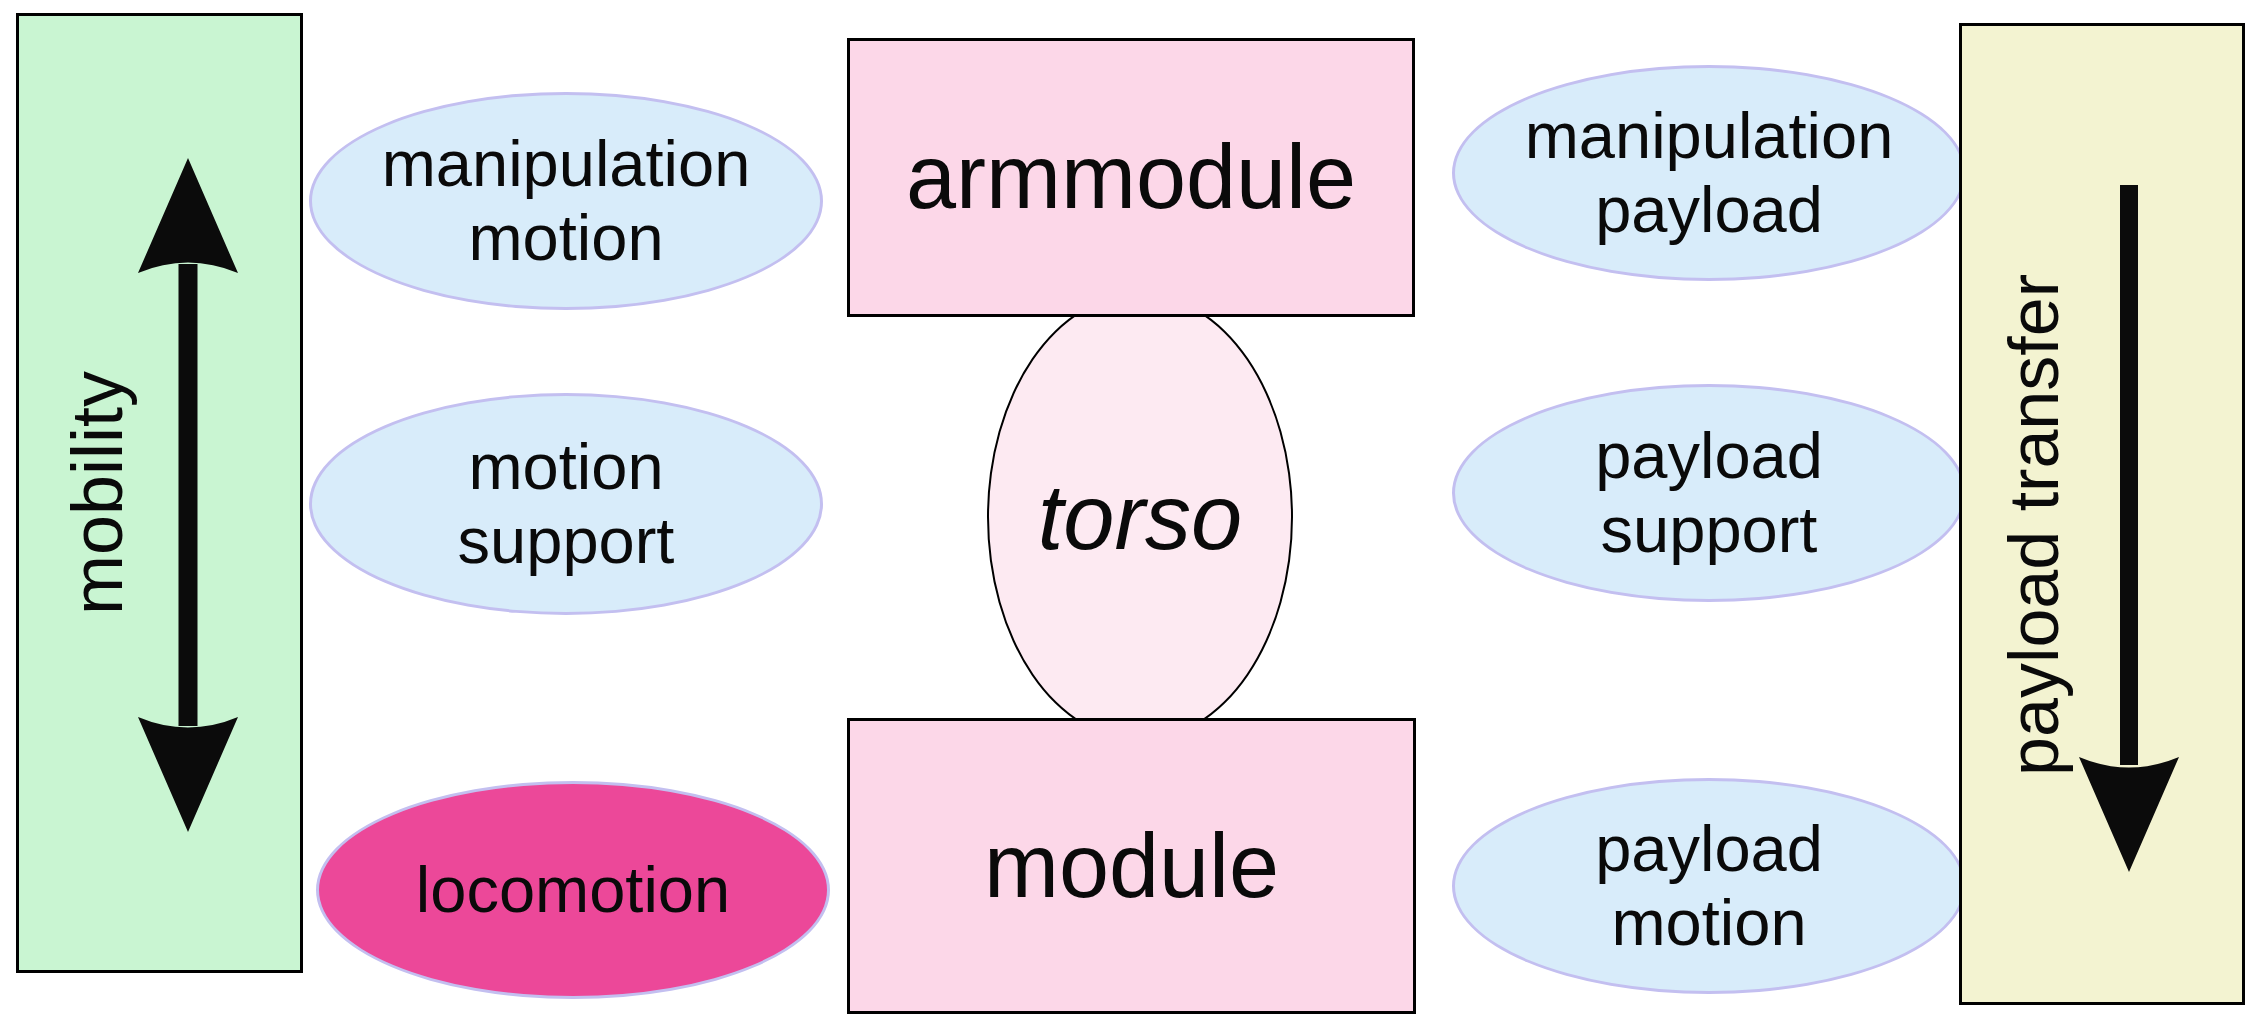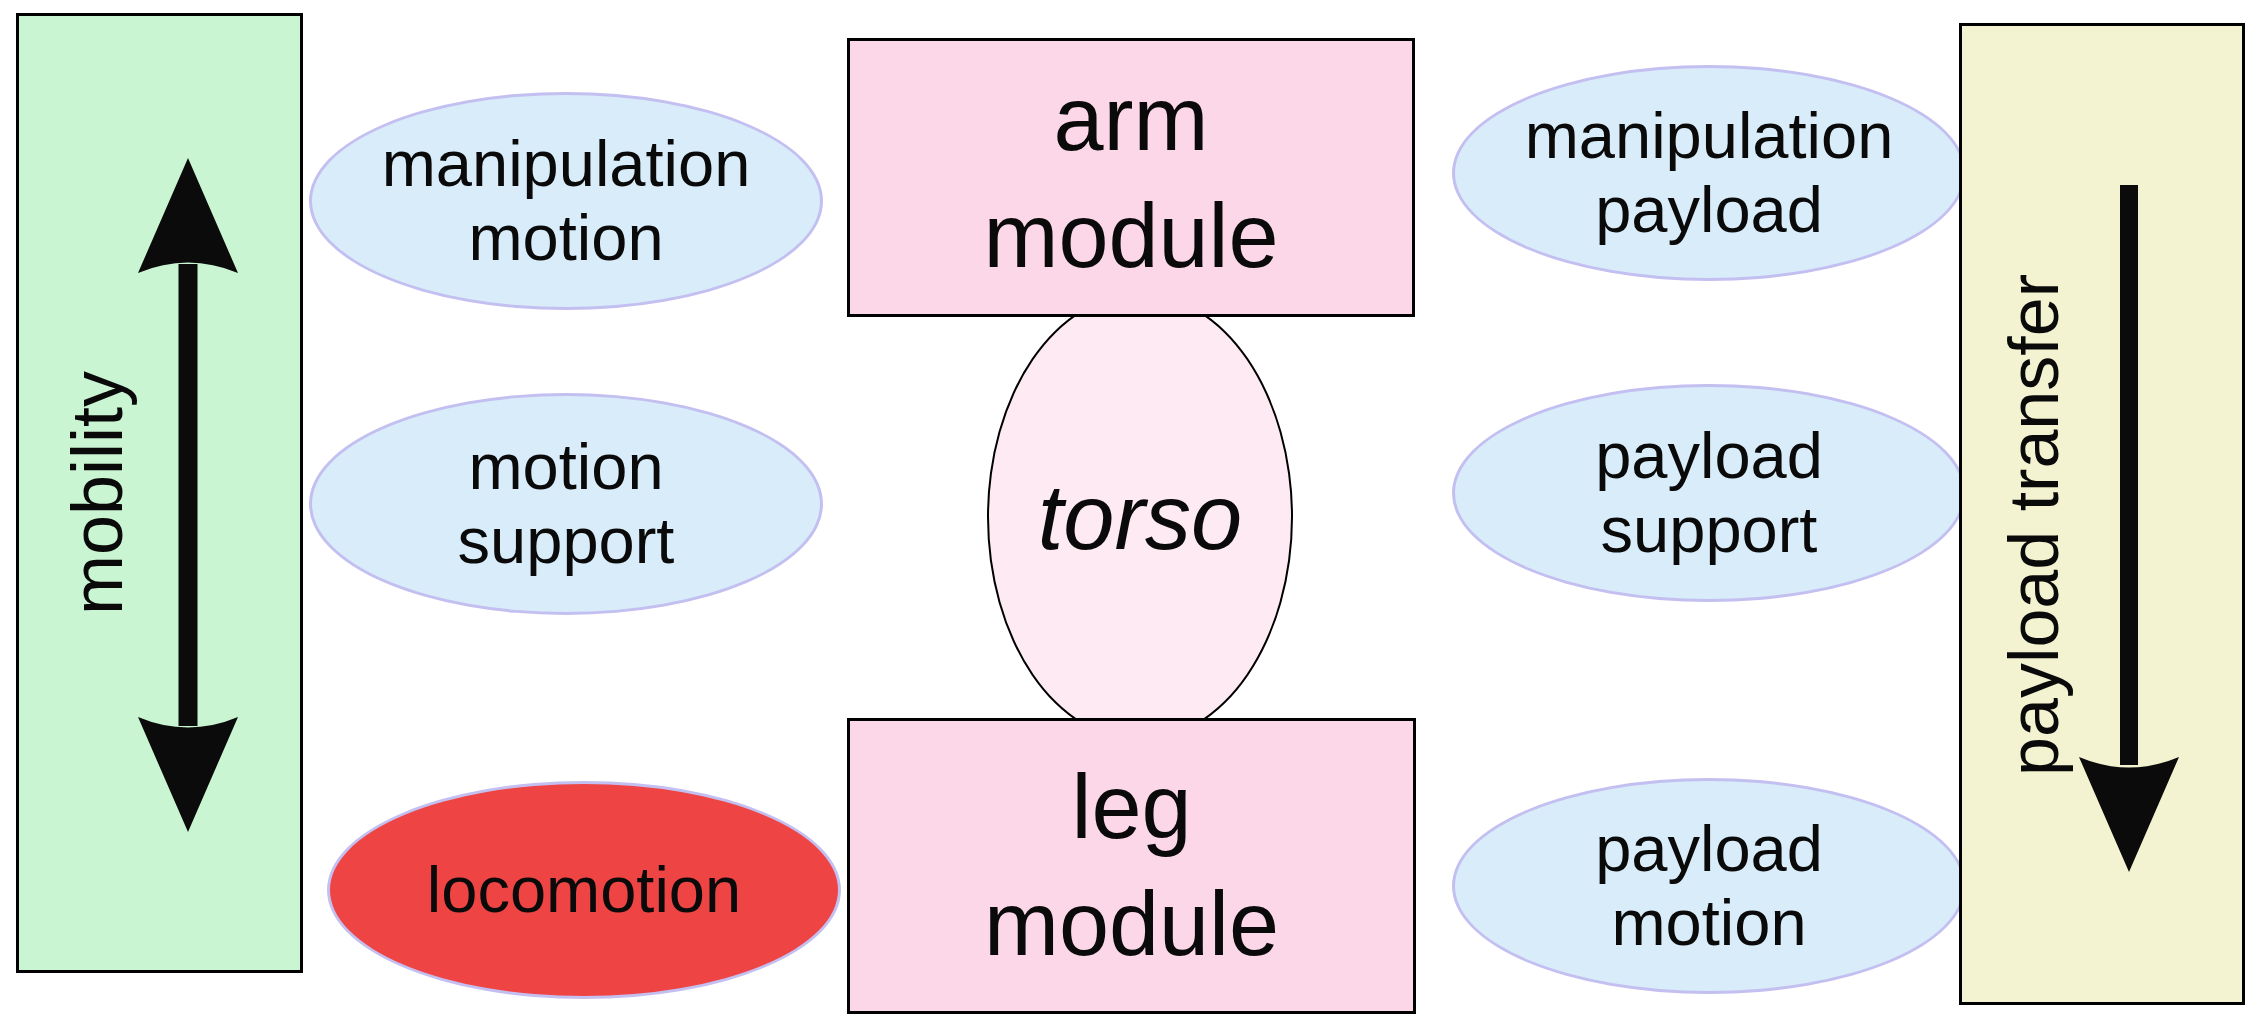--- a/index.html
+++ b/index.html
@@ -24,21 +24,21 @@
     transform:translate(-50%,-50%) rotate(-90deg);
     font-size:72px;
     line-height:1;
     color:#0a0a0a;
   }
 
   
   .module-box{
     border:3px solid #000;
     z-index:2;
-    display:flex;flex-direction:column;
+    display:flex;flex-direction:row;
     align-items:center;justify-content:center;
     text-align:center;
     font-size:90px;line-height:1.3;
     color:#0a0a0a;
   }
   .torso-ellipse{
     border:2.5px solid #000;
     border-radius:50%;
     z-index:1;
     display:flex;align-items:center;justify-content:center;
@@ -86,35 +86,34 @@
   <div class="abs torso-ellipse" style="left: 987px; top: 293px; width: 306px; height: 448px; background-color: rgb(253, 234, 242); font-style: italic;">
     <span>torso</span>
   </div>
 
   <div class="abs module-box" style="left: 847px; top: 38px; width: 568px; height: 279px; background-color: rgb(252, 215, 232);">
     <span>arm</span>
     <span>module</span>
   </div>
 
   <div class="abs module-box" style="left: 847px; top: 718px; width: 569px; height: 296px; background-color: rgb(252, 215, 232);">
-    <span>leg</span>
     <span>module</span>
   </div>
 
   <div class="abs fn-ellipse" style="left: 309px; top: 92px; width: 514px; height: 218px; background-color: rgb(216, 236, 250); border-color: rgb(195, 191, 240);">
     <span>manipulation</span>
     <span>motion</span>
   </div>
 
   <div class="abs fn-ellipse" style="left: 309px; top: 393px; width: 514px; height: 222px; background-color: rgb(216, 236, 250); border-color: rgb(195, 191, 240);">
     <span>motion</span>
     <span>support</span>
   </div>
 
-  <div class="abs fn-ellipse" style="left: 327px; top: 781px; width: 514px; height: 218px; background-color: #ef4444; border-color: rgb(195, 191, 240);">
+  <div class="abs fn-ellipse" style="left: 316px; top: 781px; width: 514px; height: 218px; background-color: #ec4899; border-color: rgb(195, 191, 240);">
     <span>locomotion</span>
     <span></span>
   </div>
 
   <div class="abs fn-ellipse" style="left: 1452px; top: 65px; width: 514px; height: 216px; background-color: rgb(216, 236, 250); border-color: rgb(195, 191, 240);">
     <span>manipulation</span>
     <span>payload</span>
   </div>
 
   <div class="abs fn-ellipse" style="left: 1452px; top: 384px; width: 514px; height: 218px; background-color: rgb(216, 236, 250); border-color: rgb(195, 191, 240);">

